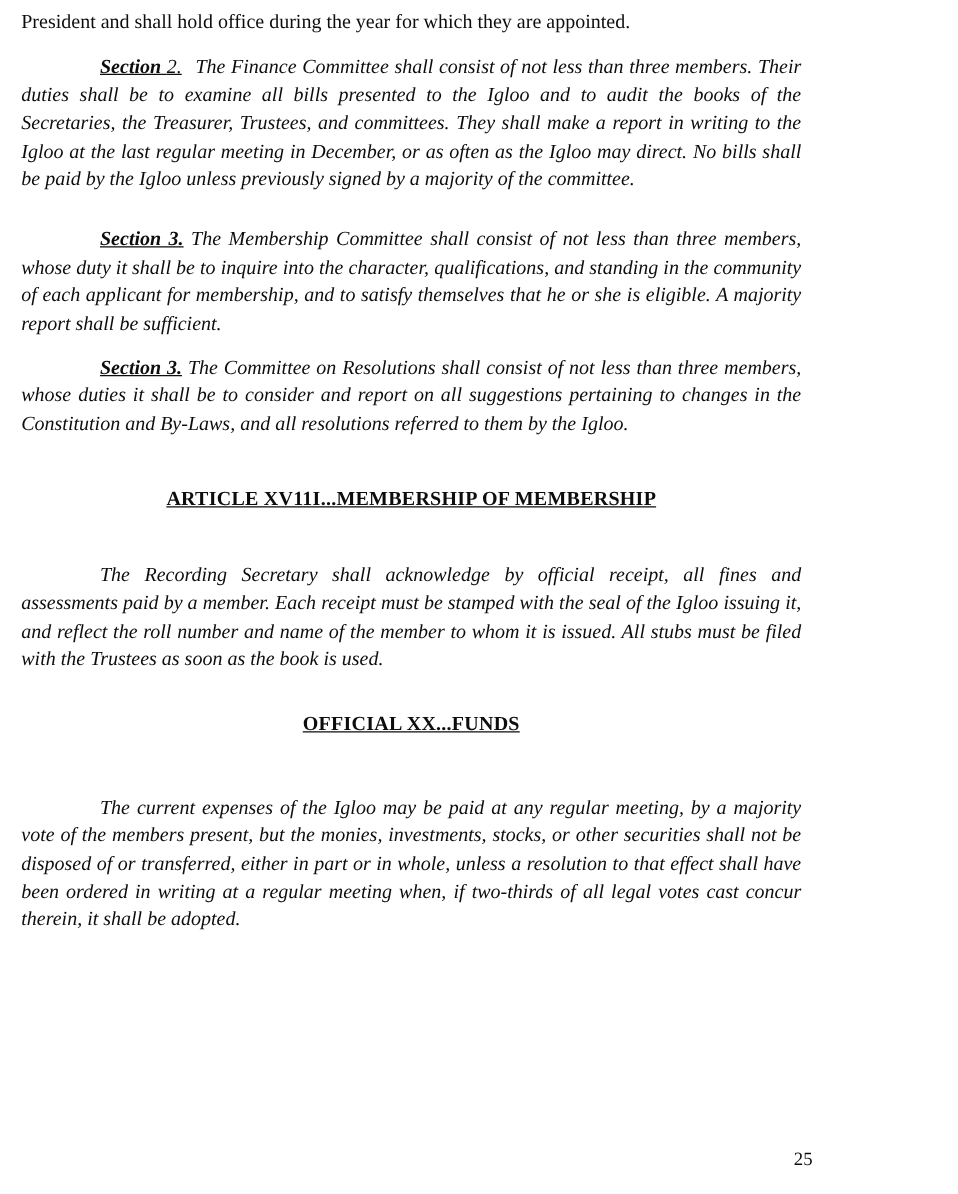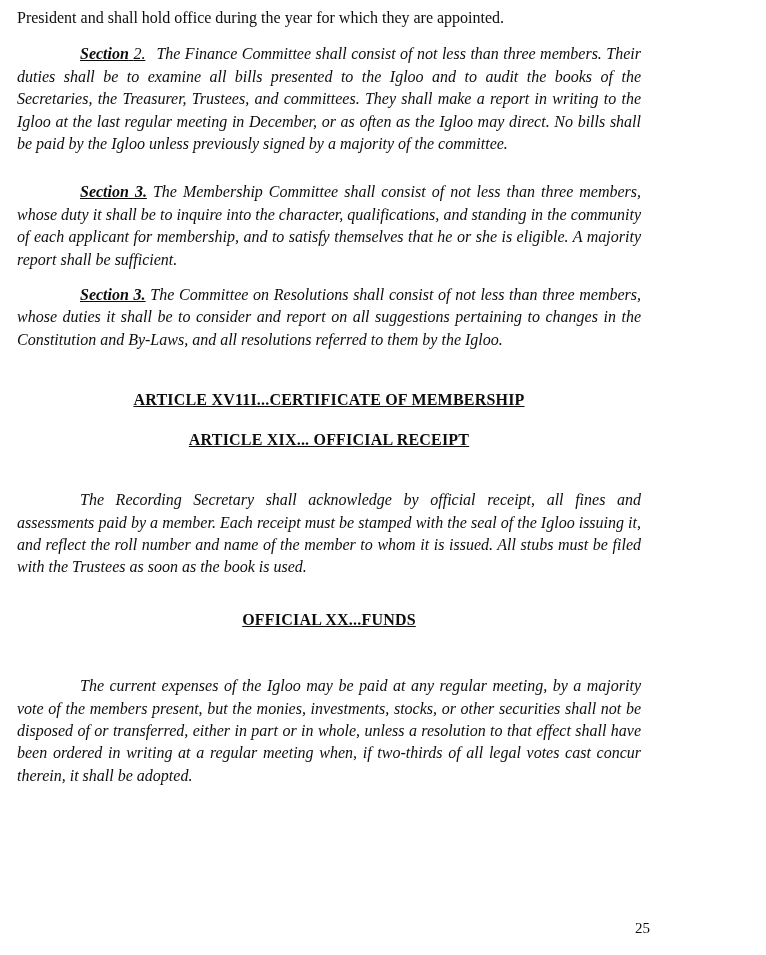--- a/index.html
+++ b/index.html
@@ -64,24 +64,23 @@
 <div class="page">
 
   <p>President and shall hold office during the year for which they are appointed.</p>
 
   <p class="indent m-sec2"><span class="u"><strong>Section</strong> <span>2.</span></span><span class="wide-gap"></span><span>The Finance Committee shall consist of not less than three members. Their duties shall be to examine all bills presented to the Igloo and to audit the books of the Secretaries, the Treasurer, Trustees, and committees. They shall make a report in writing to the Igloo at the last regular meeting in December, or as often as the Igloo may direct. No bills shall be paid by the Igloo unless previously signed by a majority of the committee.</span></p>
 
   <p class="indent m-sec3"><strong class="u">Section 3.</strong> <span>The Membership Committee shall consist of not less than three members, whose duty it shall be to inquire into the character, qualifications, and standing in the community of each applicant for membership, and to satisfy themselves that he or she is eligible. A majority report shall be sufficient.</span></p>
 
   <p class="indent m-sec4"><strong class="u">Section 3.</strong> <span>The Committee on Resolutions shall consist of not less than three members, whose duties it shall be to consider and report on all suggestions pertaining to changes in the Constitution and By-Laws, and all resolutions referred to them by the Igloo.</span></p>
 
-  <p class="heading m-art18"><span>ARTICLE XV11I...CERTIFICATE OF MEMBERSHIP</span></p>
+  <p class="heading m-art18"><span>ARTICLE XV11I...MEMBERSHIP OF MEMBERSHIP</span></p>
 
 
-  <p class="heading m-art19"><span>ARTICLE XIX... OFFICIAL RECEIPT</span></p>
 
   <p class="indent m-receipt">The Recording Secretary shall acknowledge by official receipt, all fines and assessments paid by a member. Each receipt must be stamped with the seal of the Igloo issuing it, and reflect the roll number and name of the member to whom it is issued. All stubs must be filed with the Trustees as soon as the book is used.</p>
 
   <p class="heading m-art20"><span>OFFICIAL XX...FUNDS</span></p>
 
   <p class="indent m-funds">The current expenses of the Igloo may be paid at any regular meeting, by a majority vote of the members present, but the monies, investments, stocks, or other securities shall not be disposed of or transferred, either in part or in whole, unless a resolution to that effect shall have been ordered in writing at a regular meeting when, if two-thirds of all legal votes cast concur therein, it shall be adopted.</p>
 
   <div class="page-number">25</div>
 
 </div>

